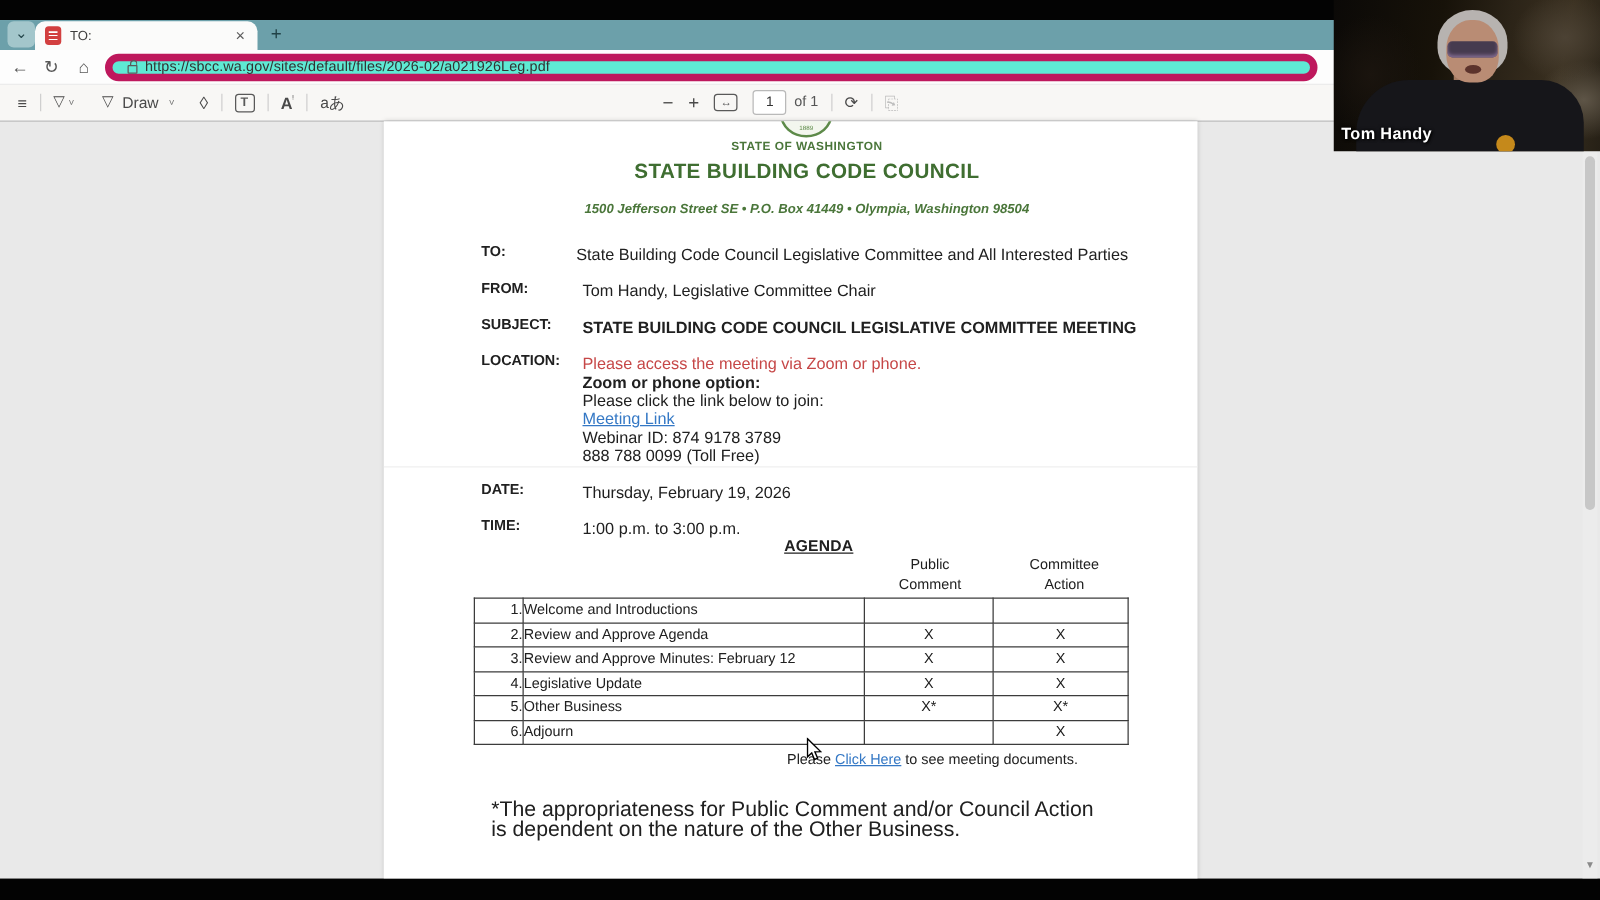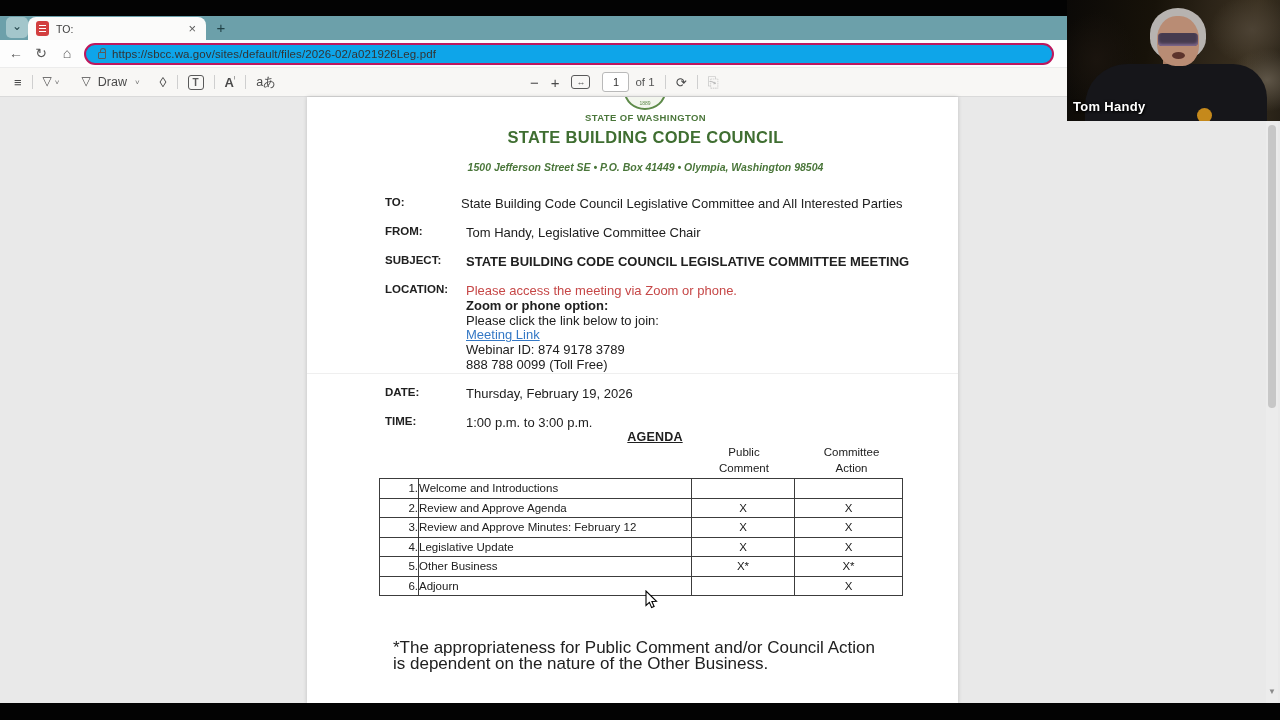--- a/index.html
+++ b/index.html
@@ -19,21 +19,21 @@
     display:flex; align-items:center; padding:0 8px; }
   .favicon { width:13px; height:15px; background:#d23f3f; border-radius:3px; position:relative; flex:0 0 auto; }
   .favicon::after { content:""; position:absolute; left:3px; top:4px; width:7px; height:7px;
     background:repeating-linear-gradient(#fff 0 1px, transparent 1px 3px); }
   #tab-title { font-size:10.5px; color:#3d3d3d; margin-left:7px; flex:1 1 auto; }
   #tab-close { font-size:13px; color:#5c5c5c; padding:0 2px; }
   #new-tab-btn { left:212px; top:3px; font-size:15px; color:#214247; width:18px; text-align:center; }
 
   #navbar { left:0; top:40px; width:1280px; height:28px; background:#fdfdfd; border-bottom:1px solid #ececec; }
   .nav-ico { top:5px; font-size:14px; color:#585858; width:20px; text-align:center; }
-  #url-pill { left:84px; top:3px; width:970px; height:22px; background:#0ea5e9; border:2px solid #be185d;
+  #url-pill { left:84px; top:3px; width:970px; height:22px; background:#5eead4; border:6px solid #be185d;
     border-radius:12px; display:flex; align-items:center; padding:0 10px; }
   .lock { width:8px; height:7px; border:1.4px solid #5a5a5a; border-radius:1px; position:relative; margin:2px 6px 0 2px; flex:0 0 auto;}
   .lock::before { content:""; position:absolute; left:0.5px; top:-5px; width:4px; height:4px;
     border:1.4px solid #5a5a5a; border-bottom:none; border-radius:3px 3px 0 0; }
   #url-text { font-size:11.5px; color:#333; letter-spacing:0.1px; }
 
   #pdfbar { left:0; top:68px; width:1280px; height:29px; background:#f8f7f5; border-bottom:1px solid #dadada;
     display:flex; align-items:center; font-size:13px; color:#4a4a4a; }
   .tb { display:inline-flex; align-items:center; justify-content:center; height:22px; padding:0 6px; color:#4a4a4a; }
   .tb-sep { width:1px; height:14px; background:#cfcfcf; margin:0 4px; }
@@ -249,20 +249,21 @@
           </tr>
           <tr>
             <td class="c-num">6.</td>
             <td class="c-item">Adjourn</td>
             <td class="c-pub"></td>
             <td class="c-com">X</td>
           </tr>
         </tbody>
     </table>
 
+    <div id="footer-link" class="abs"><span>Please </span><span class="link">Click Here</span><span> to see meeting documents.</span></div>
 
     <div id="note" class="abs">*The appropriateness for Public Comment and/or Council Action is dependent on the nature of the Other Business.</div>
   </div>
 
   <div id="scrollbar" class="abs">
     <div id="scroll-thumb" class="abs"></div>
     <div id="scroll-down" class="abs">▼</div>
   </div>
 </div>
 

